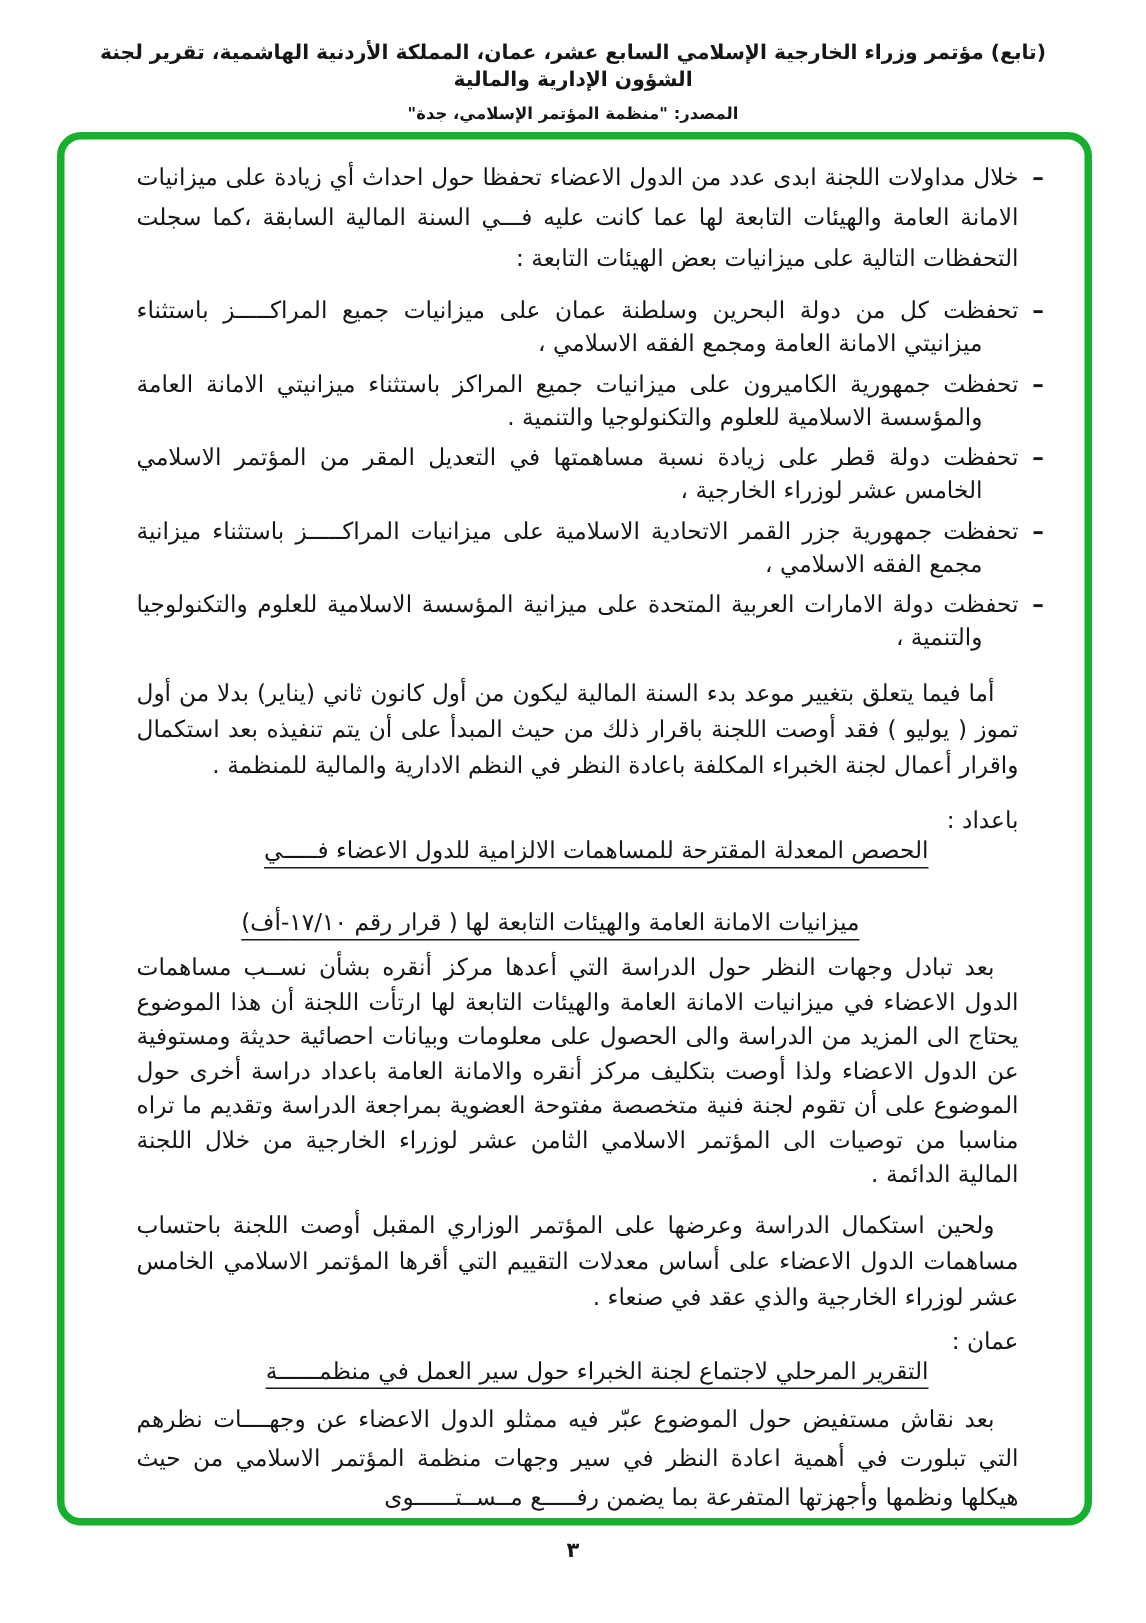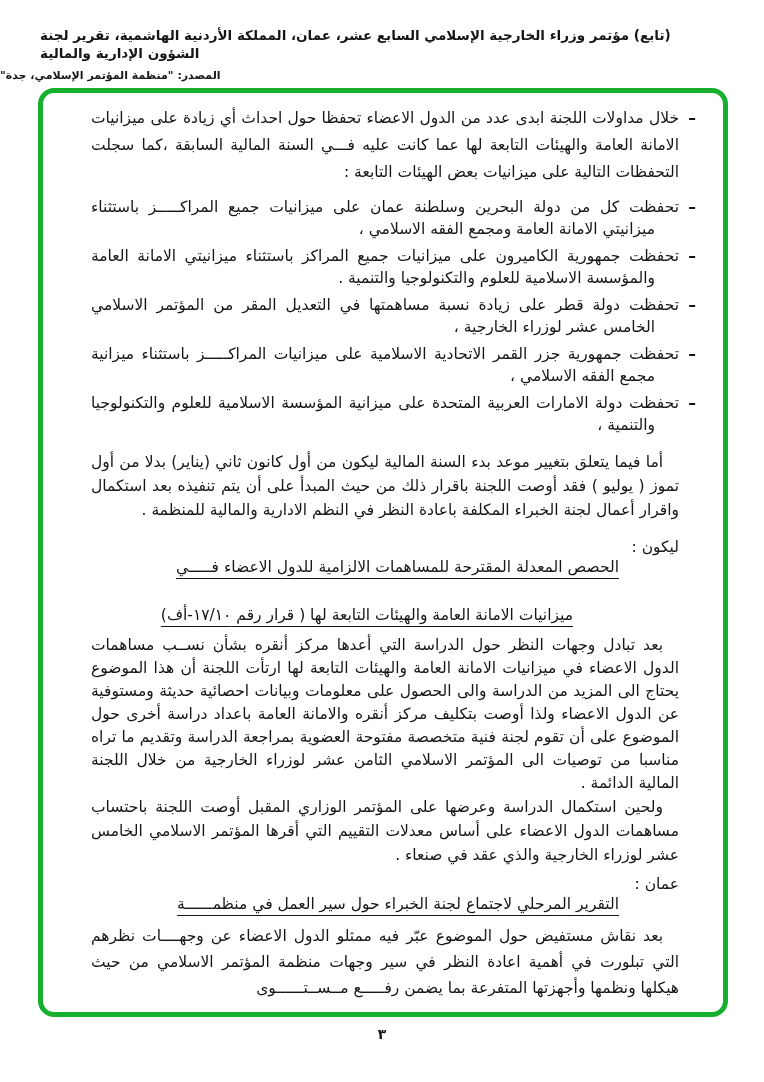--- a/index.html
+++ b/index.html
@@ -6,21 +6,21 @@
     --frame_green:#16b02e;
     --ink:#161616;
   }
   *{margin:0;padding:0;box-sizing:border-box;}
   html,body{background:#ffffff;}
   body{
     width:764px;height:1082px;position:relative;overflow:hidden;
     font-family:"DejaVu Sans",sans-serif;color:var(--ink);
   }
   
-  .hdr{direction:rtl;text-align:left;padding-top:26px;}
+  .hdr{direction:rtl;text-align:center;padding-top:26px;}
   .hdr-title{
     font-size:13.5px;font-weight:bold;line-height:18px;
     padding:0 40px;letter-spacing:0;
   }
   .hdr-source{font-size:11px;font-weight:bold;margin-top:7px;}
   
   .frame{
     position:absolute;left:38px;top:88px;width:690px;height:929px;
     border:5px solid var(--frame_green);border-radius:16px;
     overflow:hidden;background:#ffffff;
@@ -50,21 +50,21 @@
   .sec-heading{flex:1;min-width:0;}
   .hline{
     white-space:nowrap;line-height:28px;
     text-decoration:underline;
     text-decoration-thickness:1.3px;
     text-underline-offset:6px;
     margin-top:20px;
   }
   .hline2-three{margin-right:46px;}
   .hline2-four{margin-right:182px;}
-  .tight{line-height:23px;}
+  .tight{line-height:23px;margin-bottom:10px;}
   .mid{line-height:24px;margin-bottom:3px;}
   .last{line-height:26px;}
   
   .pageno{
     position:absolute;left:0;right:0;top:1026px;
     text-align:center;font-size:14px;font-weight:bold;
   }
 </style>
 </head>
 <body>
@@ -101,21 +101,21 @@
       </div>
       <div class="bullet-row res">
         <span class="dash">–</span>
         <p class="para">تحفظت دولة الامارات العربية المتحدة على ميزانية المؤسسة الاسلامية للعلوم والتكنولوجيا والتنمية ،</p>
       </div>
     </div>
 
     <p class="para indent fiscal">أما فيما يتعلق بتغيير موعد بدء السنة المالية ليكون من أول كانون ثاني (يناير) بدلا من أول تموز ( يوليو ) فقد أوصت اللجنة باقرار ذلك من حيث المبدأ على أن يتم تنفيذه بعد استكمال واقرار أعمال لجنة الخبراء المكلفة باعادة النظر في النظم الادارية والمالية للمنظمة .</p>
 
     <div class="section">
-      <span class="sec-label">ليكون :</span>
+      <span class="sec-label">باعداد :</span>
       <div class="sec-heading">
         <div class="hline">الحصص المعدلة المقترحة للمساهمات الالزامية للدول الاعضاء فـــــي</div>
         <div class="hline hline2-three">ميزانيات الامانة العامة والهيئات التابعة لها ( قرار رقم ١٧/١٠-أف)</div>
       </div>
     </div>
 
     <p class="para indent tight">بعد تبادل وجهات النظر حول الدراسة التي أعدها مركز أنقره بشأن نســب مساهمات الدول الاعضاء في ميزانيات الامانة العامة والهيئات التابعة لها ارتأت اللجنة أن هذا الموضوع يحتاج الى المزيد من الدراسة والى الحصول على معلومات وبيانات احصائية حديثة ومستوفية عن الدول الاعضاء ولذا أوصت بتكليف مركز أنقره والامانة العامة باعداد دراسة أخرى حول الموضوع على أن تقوم لجنة فنية متخصصة مفتوحة العضوية بمراجعة الدراسة وتقديم ما تراه مناسبا من توصيات الى المؤتمر الاسلامي الثامن عشر لوزراء الخارجية من خلال اللجنة المالية الدائمة .</p>
     <p class="para indent mid">ولحين استكمال الدراسة وعرضها على المؤتمر الوزاري المقبل أوصت اللجنة باحتساب مساهمات الدول الاعضاء على أساس معدلات التقييم التي أقرها المؤتمر الاسلامي الخامس عشر لوزراء الخارجية والذي عقد في صنعاء .</p>
 
     <div class="section">

